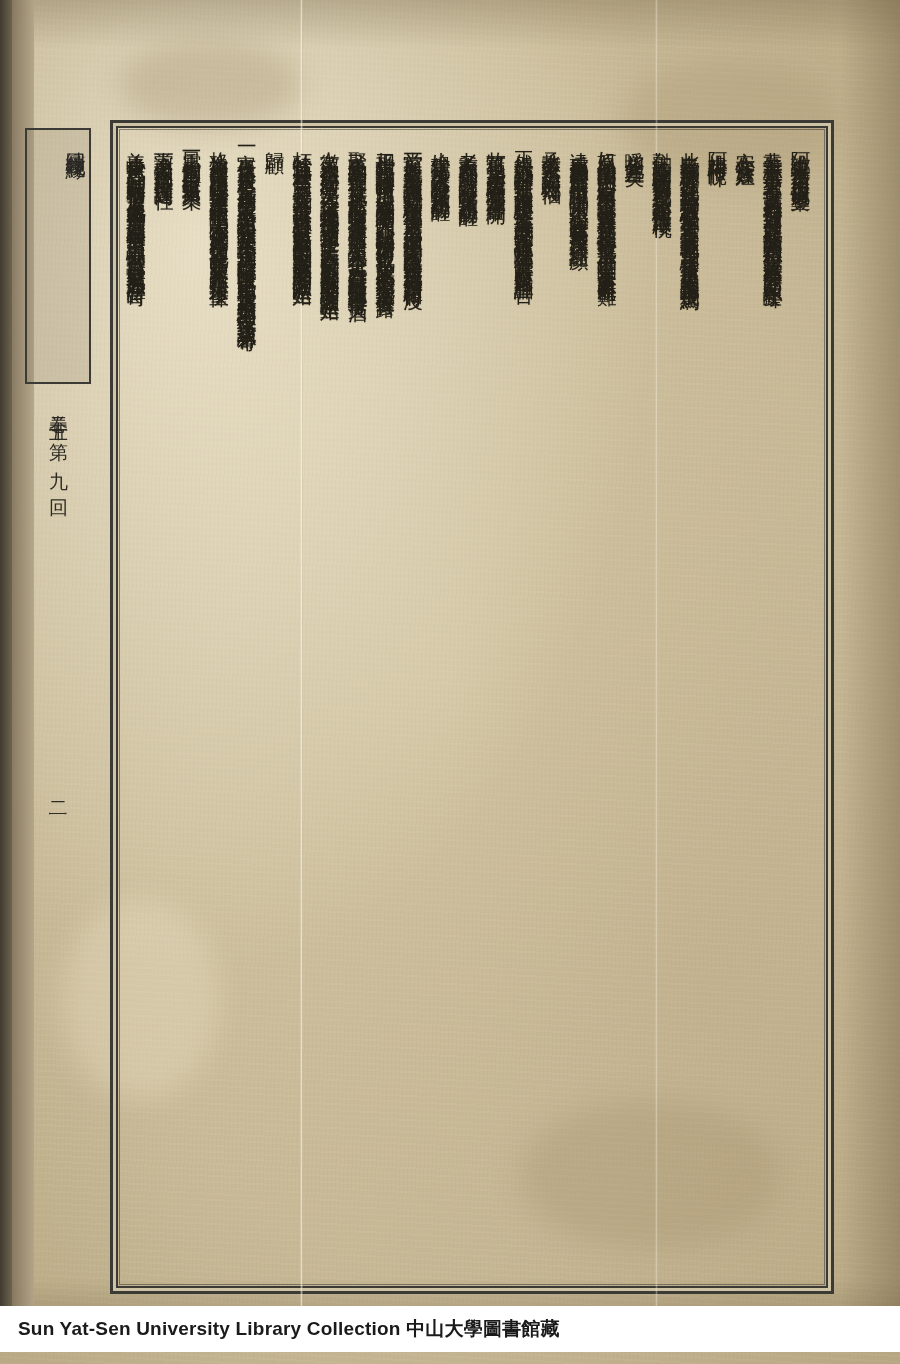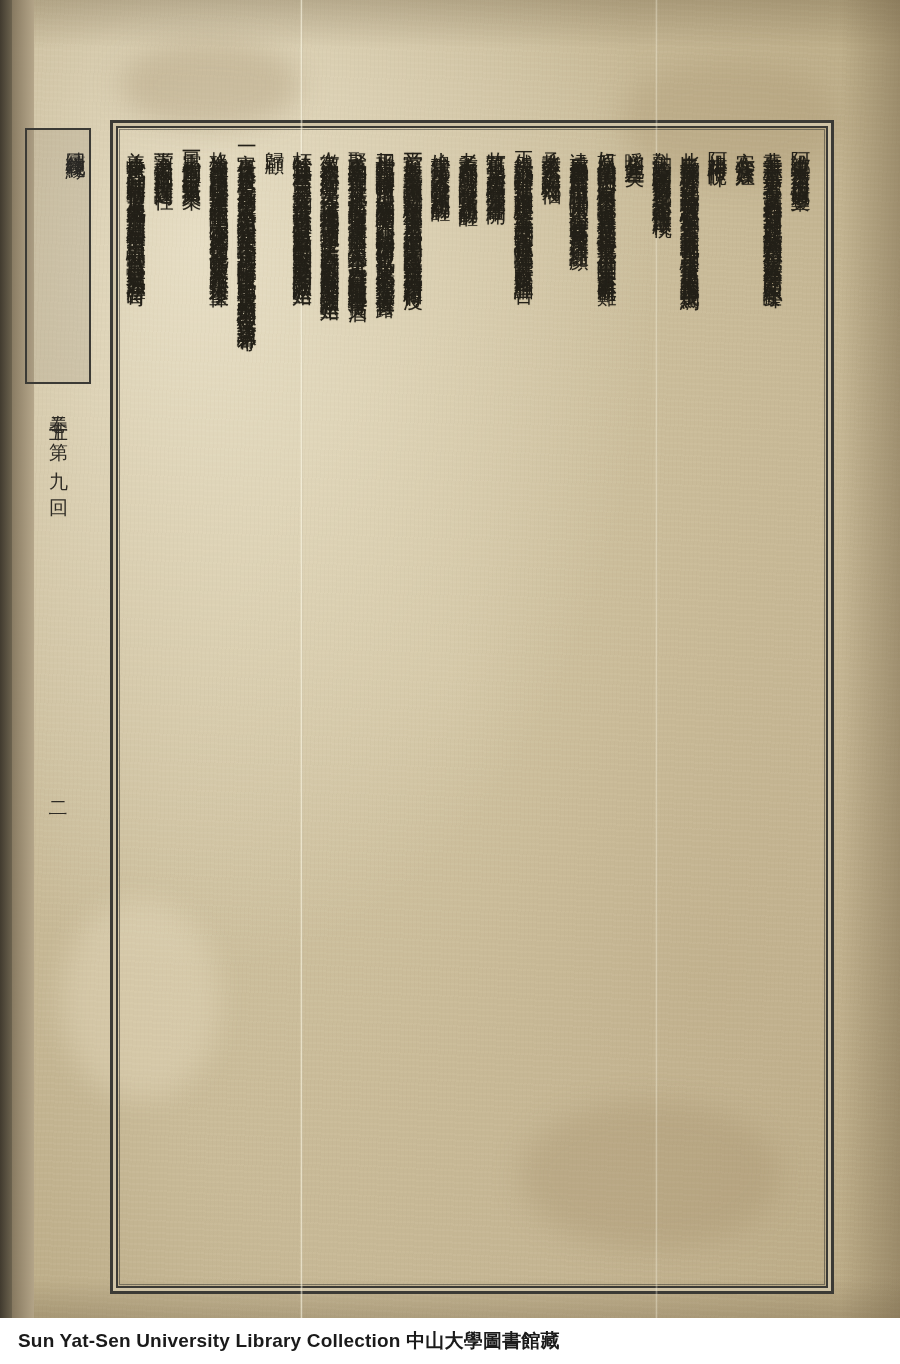--- a/index.html
+++ b/index.html
@@ -161,21 +161,21 @@
     height: 1140px;
     padding: 2px 0;
     white-space: pre-wrap;
     text-shadow: 0 0 1px rgba(40,34,22,0.35);
   }
 
   
   .footer {
     position: absolute;
     left: 0;
-    bottom: 0;
+    bottom: 12px;
     width: 900px;
     height: 46px;
     background: #ffffff;
     display: flex;
     align-items: center;
   }
   .footer-text {
     margin-left: 18px;
     font-family: "Liberation Sans", sans-serif;
     font-size: 19px;

